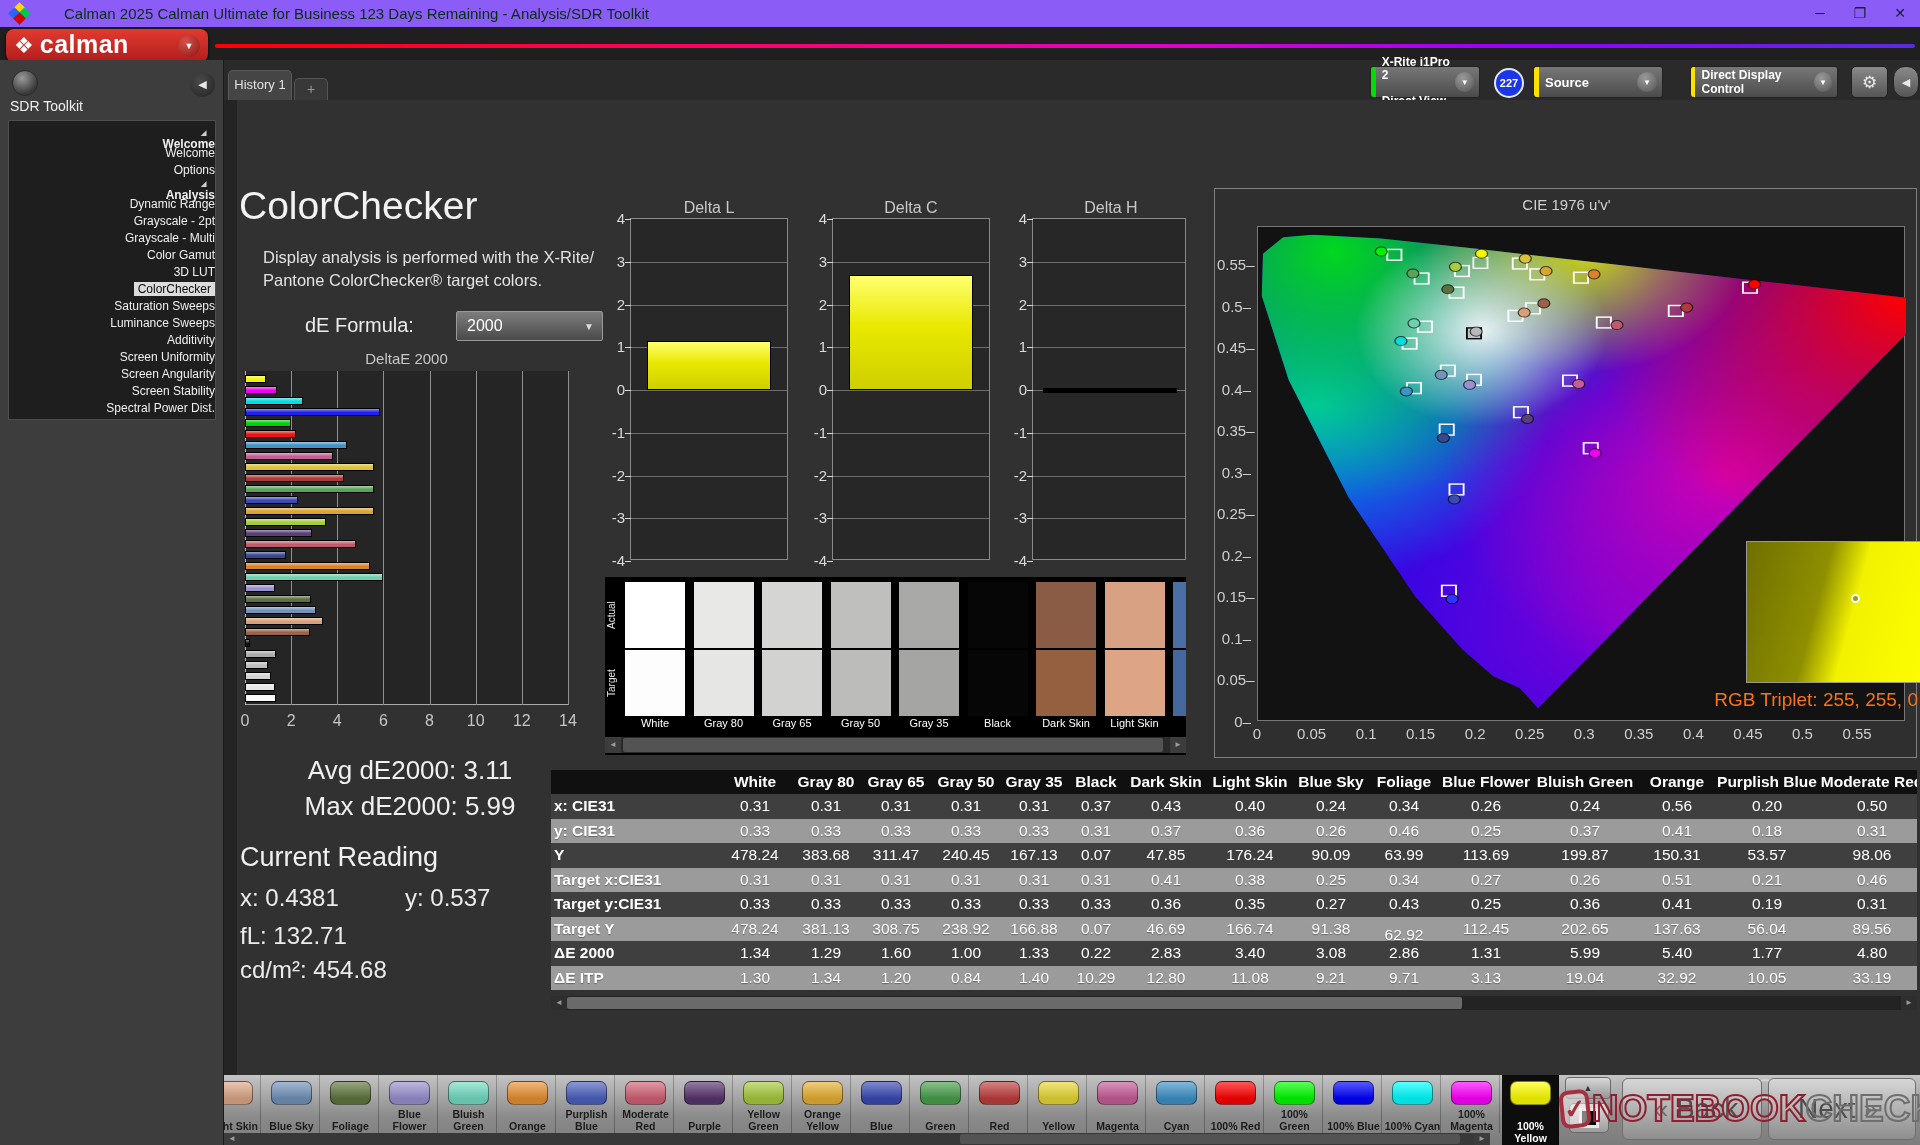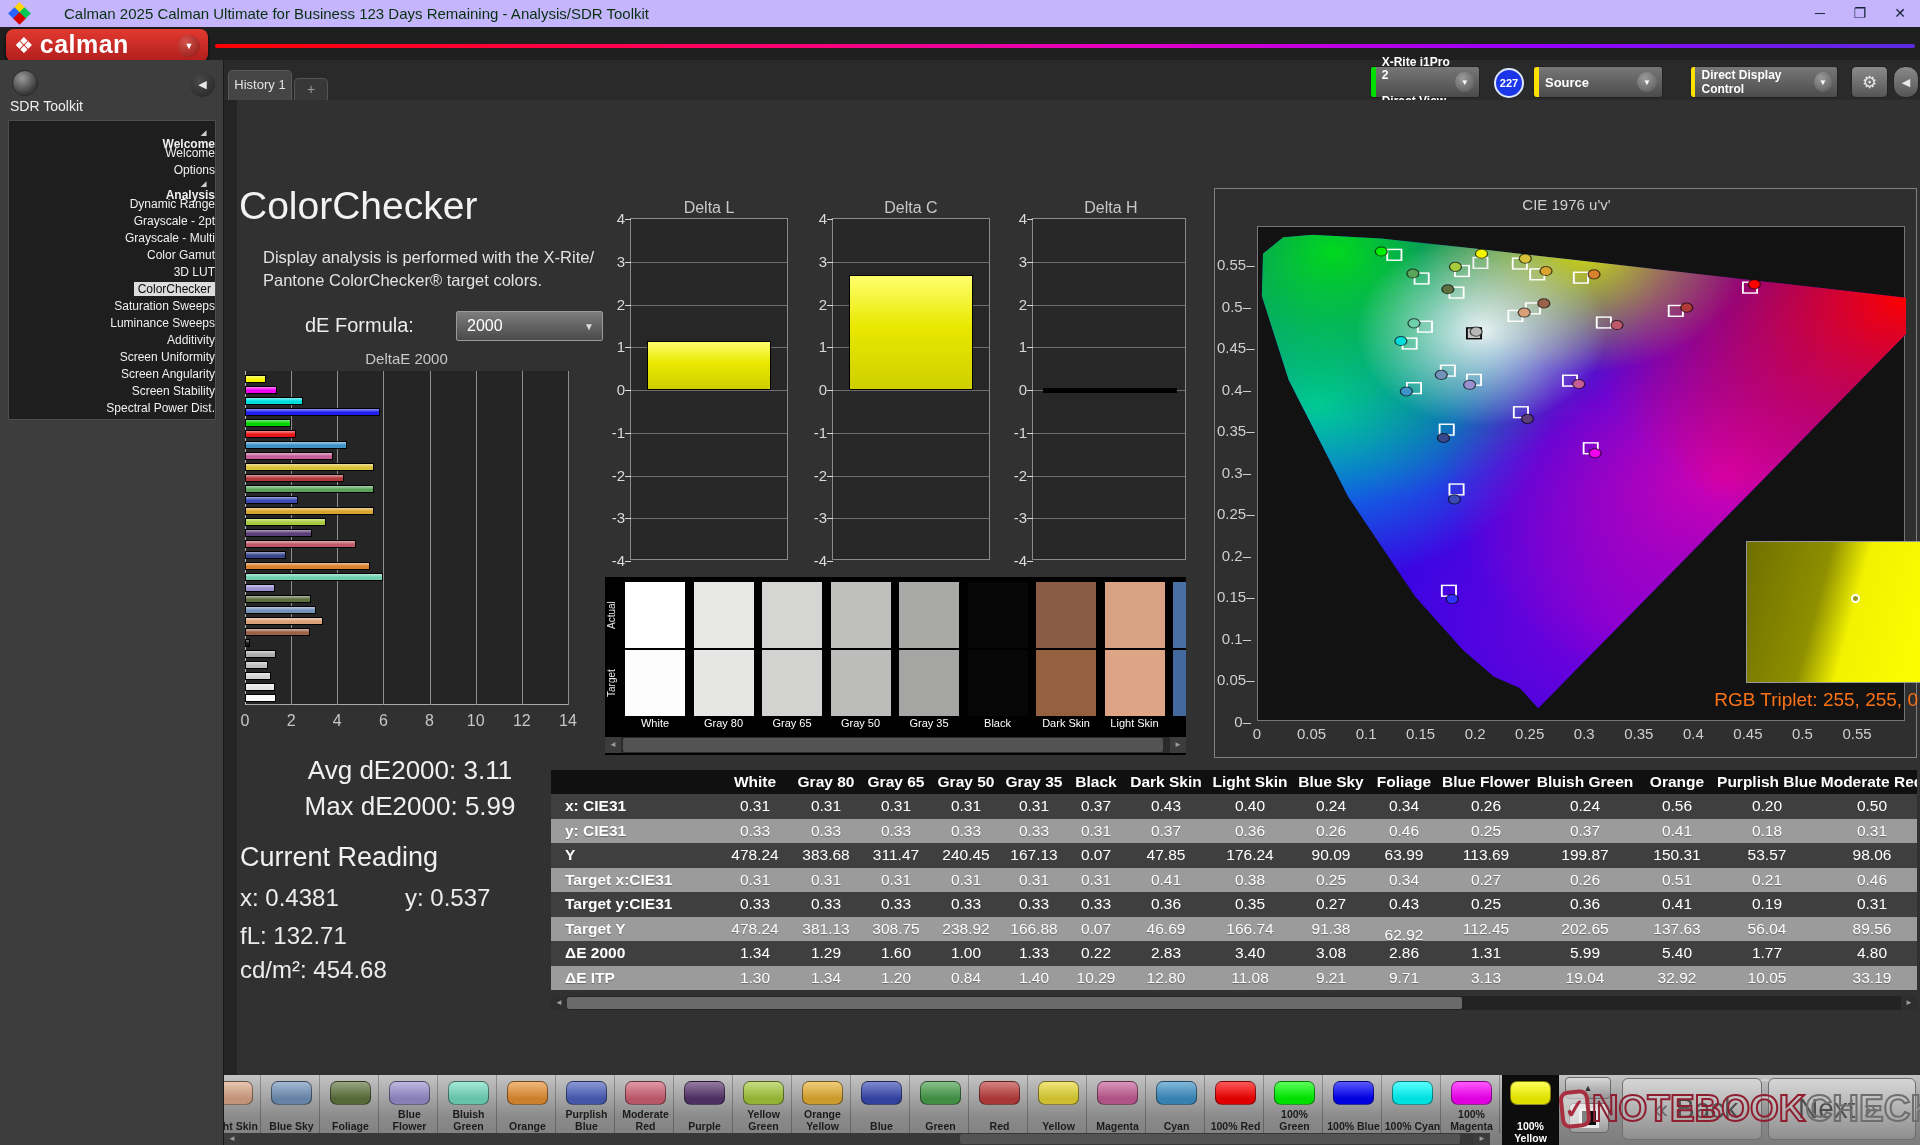--- a/index.html
+++ b/index.html
@@ -2,21 +2,21 @@
 <html><head>
 <meta charset="utf-8">
 <style>
   * { box-sizing: border-box; margin: 0; padding: 0; }
   html,body { width:1920px; height:1145px; background:#262626; overflow:hidden;
     font-family:"Liberation Sans", sans-serif; }
   #app { position:relative; width:1920px; height:1145px; background:#262626; }
   .abs { position:absolute; }
 
   
-  #titlebar { left:0; top:0; width:1920px; height:27px; background:#c4b5fd; display:flex; align-items:center; }
+  #titlebar { left:0; top:0; width:1920px; height:27px; background:#8b5cf6; display:flex; align-items:center; }
   #app-icon { width:20px; height:20px; margin-left:10px; position:relative; }
   #app-icon span { position:absolute; width:9px; height:9px; transform:rotate(45deg); }
   #title-text { margin-left:34px; font-size:15px; color:#07300f; }
   .win-btn { position:absolute; top:0; width:40px; height:26px; text-align:center; line-height:26px;
     color:#123; font-size:14px; cursor:pointer; }
 
   
   #logo-row { left:0; top:27px; width:1920px; height:33px; background:#1f1f1f; }
   #calman-logo { position:absolute; left:6px; top:2px; width:202px; height:33px; border-radius:8px;
     background:linear-gradient(180deg,#e23a30,#b01d1c); box-shadow:0 1px 3px #000;
@@ -123,21 +123,21 @@
     background:#9a9a20; border:2px solid #fff; }
   #rgb-text { position:absolute; left:330px; top:462px; width:330px; text-align:right; font-size:19px; color:#f97316; }
 
   
   #dtable { position:absolute; left:326px; top:670px; width:1366px; height:226px; overflow:hidden; font-size:15.5px; }
   .trow { display:flex; height:24.5px; align-items:center; color:#fff; }
   .trow.head { background:#101010; font-weight:bold; height:24px; }
   .trow.dark { background:#3f3f3f; }
   .trow.lite { background:#9b9b9b; text-shadow:0 1px 1px rgba(0,0,0,0.35); }
   .tcell { flex:none; text-align:center; }
-  .tcell.lab { width:168px; text-align:left; padding-left:14px; font-weight:bold; }
+  .tcell.lab { width:168px; text-align:left; padding-left:3px; font-weight:bold; }
   #table-sb { position:absolute; left:326px; top:896px; width:1366px; height:14px; background:#232323; }
 
   
   #patchzone { left:224px; top:1075px; width:1696px; height:70px;
     background:linear-gradient(180deg,#c4c4c4,#8a8a8a 60%,#7c7c7c); overflow:hidden; }
   .patch { position:absolute; top:0; width:57px; height:58px; border-right:1px solid rgba(0,0,0,0.25); }
   .patch .chip { position:absolute; left:8px; top:6px; width:41px; height:24px; border-radius:7px;
     border:1px solid rgba(0,0,0,0.45); }
   .patch .pname { position:absolute; left:0; bottom:1px; width:57px; text-align:center;
     font-size:10.5px; font-weight:bold; color:#1b1b1b; line-height:1.08; }

